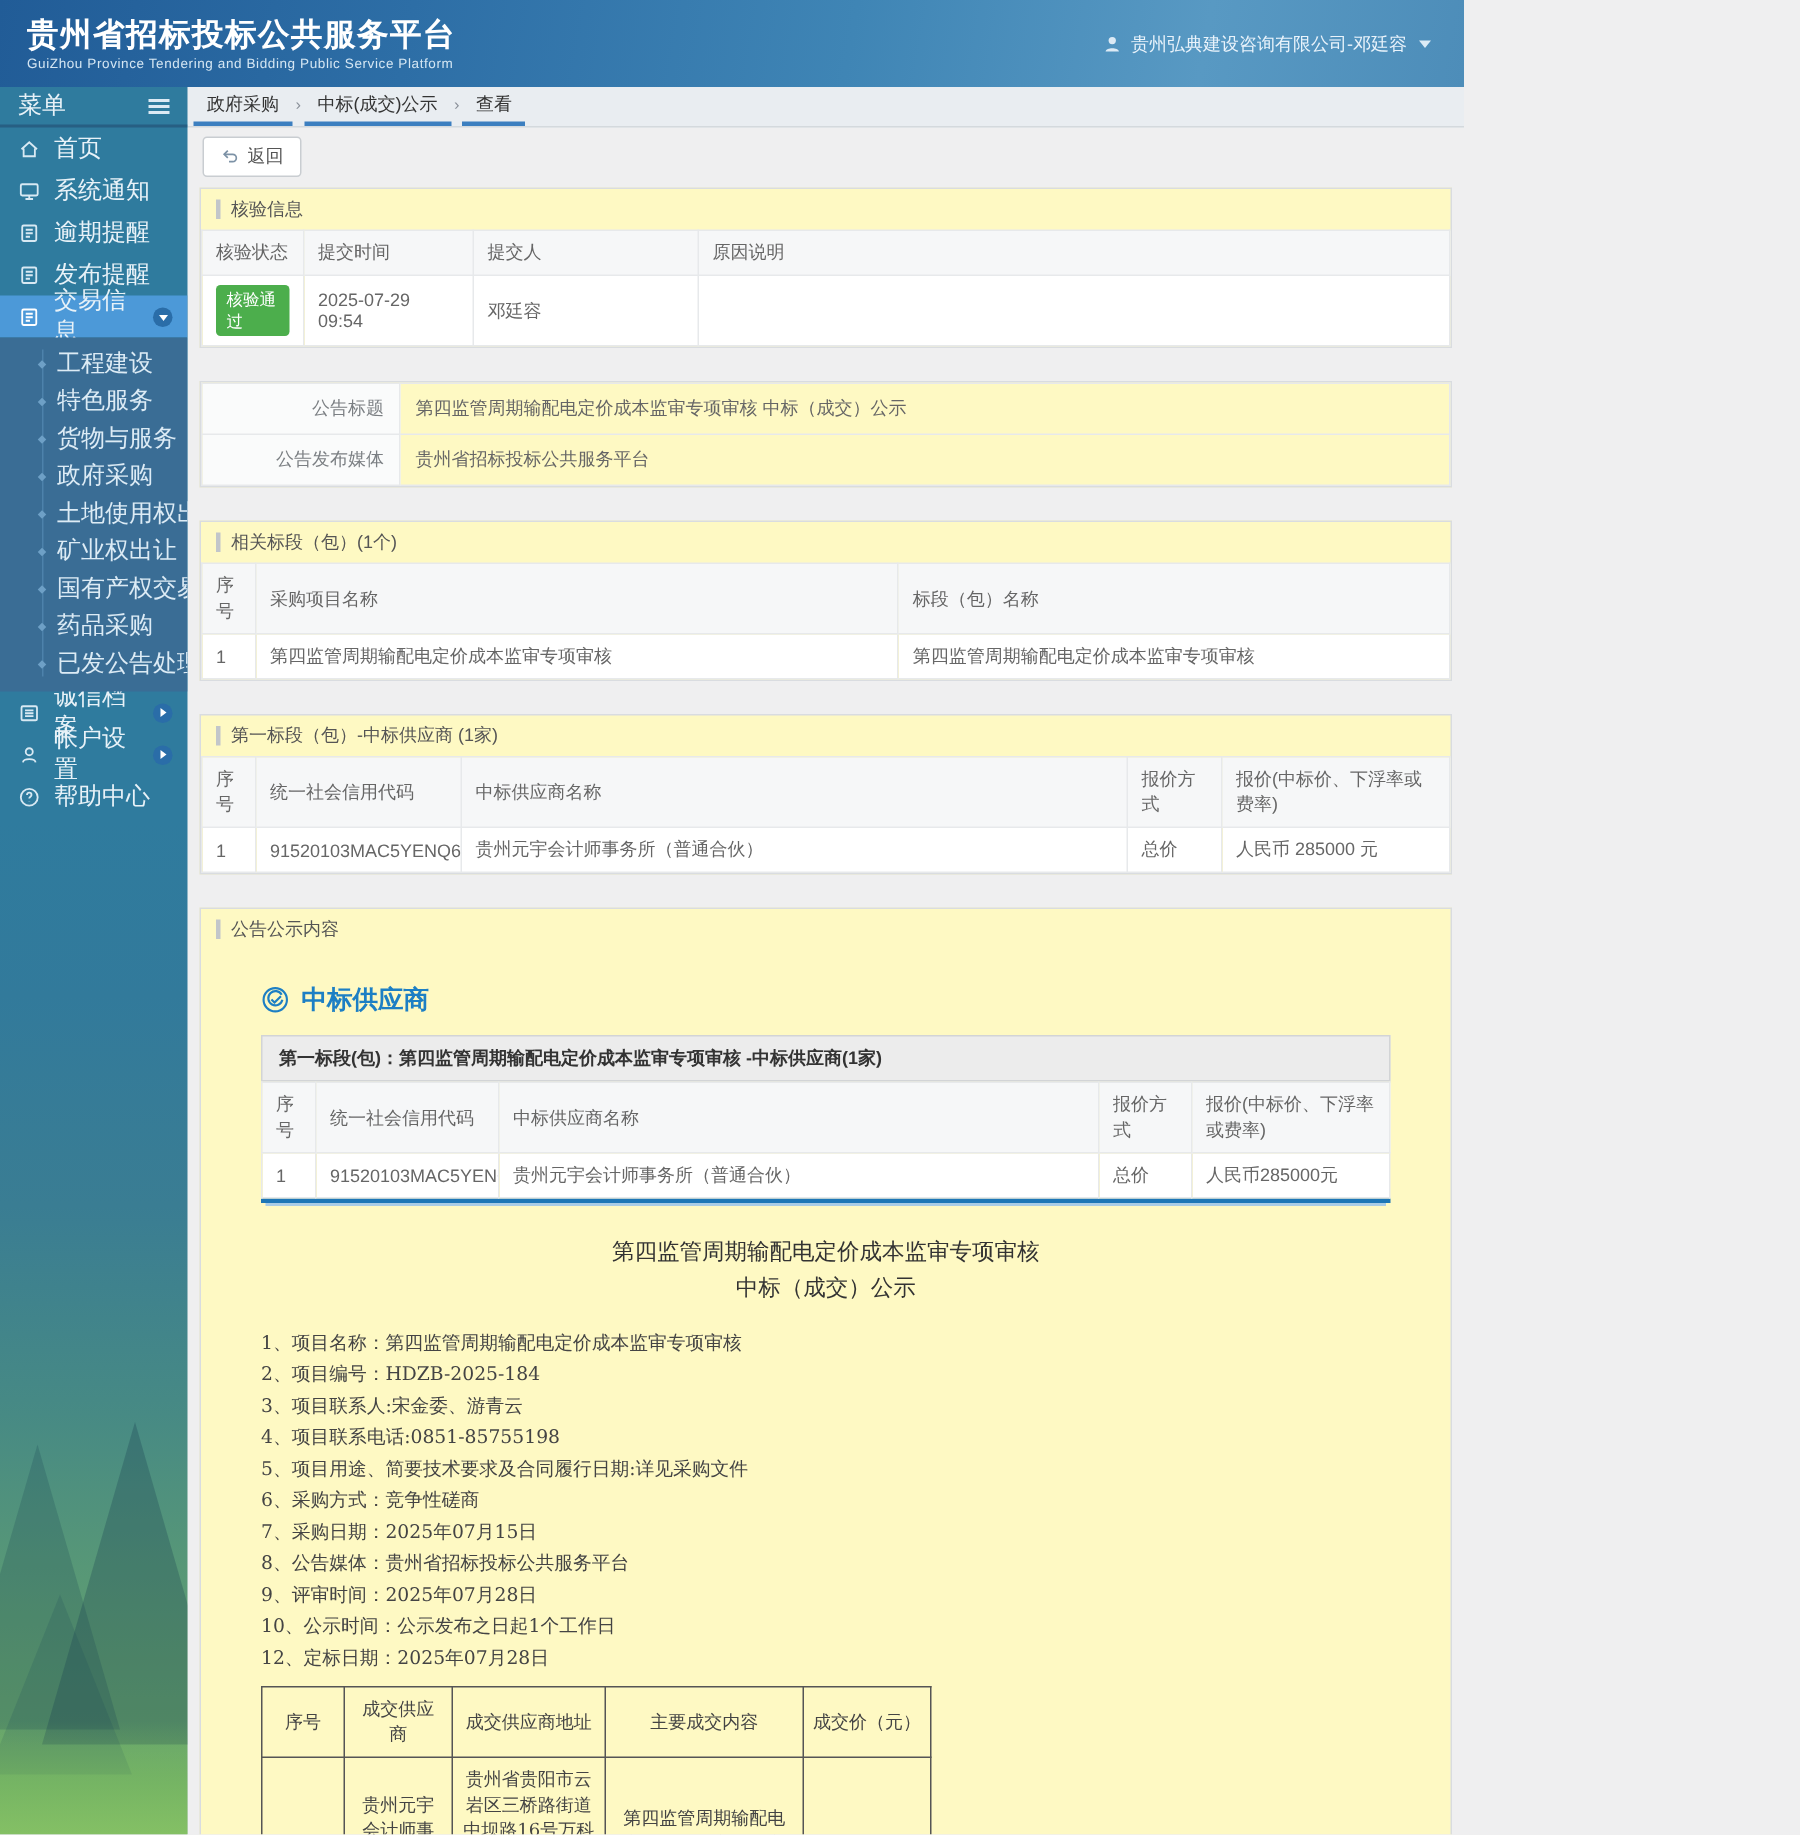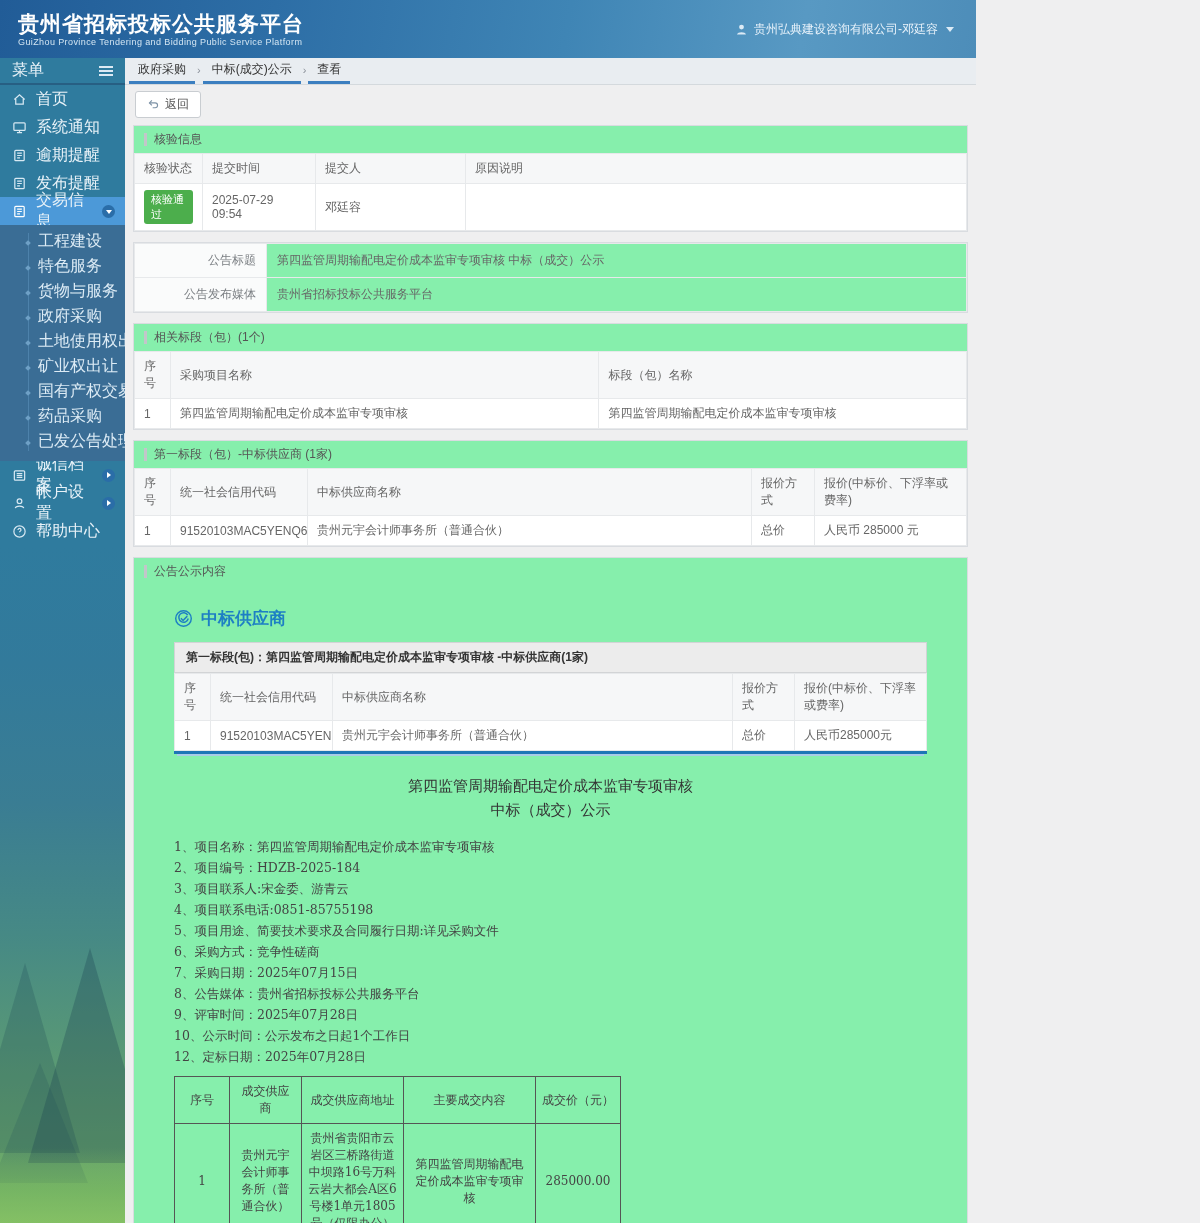--- a/index.html
+++ b/index.html
@@ -43,33 +43,33 @@
   .nav { position:relative; }
   .nav-item { height:28px; display:flex; align-items:center; gap:9px; padding:0 10px 0 12px; cursor:pointer; }
   .nav-item.active { background:#4c99d8; }
   .nav-icon { flex:0 0 15px; width:15px; height:15px; }
   .nav-icon svg { display:block; }
   .chev { margin-left:auto; width:13px; height:13px; border-radius:50%; background:#2a6da8; display:flex; align-items:center; justify-content:center; flex:0 0 13px; }
   .tri-d { width:0; height:0; border-left:3px solid transparent; border-right:3px solid transparent; border-top:4px solid #fff; margin-top:1px; }
   .tri-r { width:0; height:0; border-top:3px solid transparent; border-bottom:3px solid transparent; border-left:4px solid #fff; margin-left:1px; }
   .subnav { position:relative; background:#3a6d95; padding:5px 0 6px; }
   .subnav::before { content:""; position:absolute; left:28px; top:8px; bottom:10px; width:1px; background:#4d82ab; }
-  .subnav-item { position:relative; height:25px; line-height:25px; padding-left:38px; color:#dcebf5; cursor:pointer; white-space:nowrap;font-family:Liberation Mono, monospace; }
+  .subnav-item { position:relative; height:25px; line-height:25px; padding-left:38px; color:#dcebf5; cursor:pointer; white-space:nowrap; }
   .subnav-item::before { content:""; position:absolute; left:26px; top:11px; width:4px; height:4px; background:#6ea0c6; transform:rotate(45deg); }
 
   
   .content { flex:1; display:flex; flex-direction:column; min-width:0; background:#efeff0; }
   .breadcrumb { flex:0 0 27px; background:#e9edf1; border-bottom:1px solid #d4d9dd; display:flex; align-items:stretch; padding:0 4px; font-size:12px; color:#333; }
   .crumb { display:flex; align-items:center; padding:0 9px; border-bottom:3px solid #3c7fc0; cursor:pointer; }
   .crumb-sep { display:flex; align-items:center; color:#8a9099; font-size:11px; padding:0 2px; border-bottom:3px solid transparent; }
   .toolbar { flex:0 0 38px; display:flex; align-items:center; padding:0 10px; }
   .btn-back { display:inline-flex; align-items:center; gap:5px; background:#fff; border:1px solid #c9cdd1; border-radius:3px; padding:4px 11px; font-size:12px; color:#555; cursor:pointer; }
 
   .sections { flex:1; padding:2px 8px 10px; overflow:hidden; }
-  .box { background:#86efac; border:1px solid #d9dce0; margin-bottom:10px; }
+  .box { background:#fef9c3; border:1px solid #d9dce0; margin-bottom:22px; }
   .box-head { display:flex; align-items:center; gap:7px; padding:5px 10px; font-size:12px; color:#555; }
   .vbar { width:3px; height:13px; background:#c2c6ca; flex:0 0 3px; }
 
   table.grid { width:100%; border-collapse:collapse; font-size:12px; color:#666; table-layout:fixed; }
   .grid th { background:#f6f7f8; font-weight:normal; text-align:left; padding:6px 9px; border:1px solid #e7e9eb; color:#666; }
   .grid td { padding:6px 9px; border:1px solid #e7e9eb; background:#fff; overflow:hidden; }
   .badge-ok { display:inline-block; background:#4cae4c; color:#fff; font-size:11px; padding:2px 7px; border-radius:3px; }
 
   table.kv { width:100%; border-collapse:collapse; font-size:12px; color:#666; }
   .kv td { border:1px solid #e7e9eb; padding:8px 10px; }

